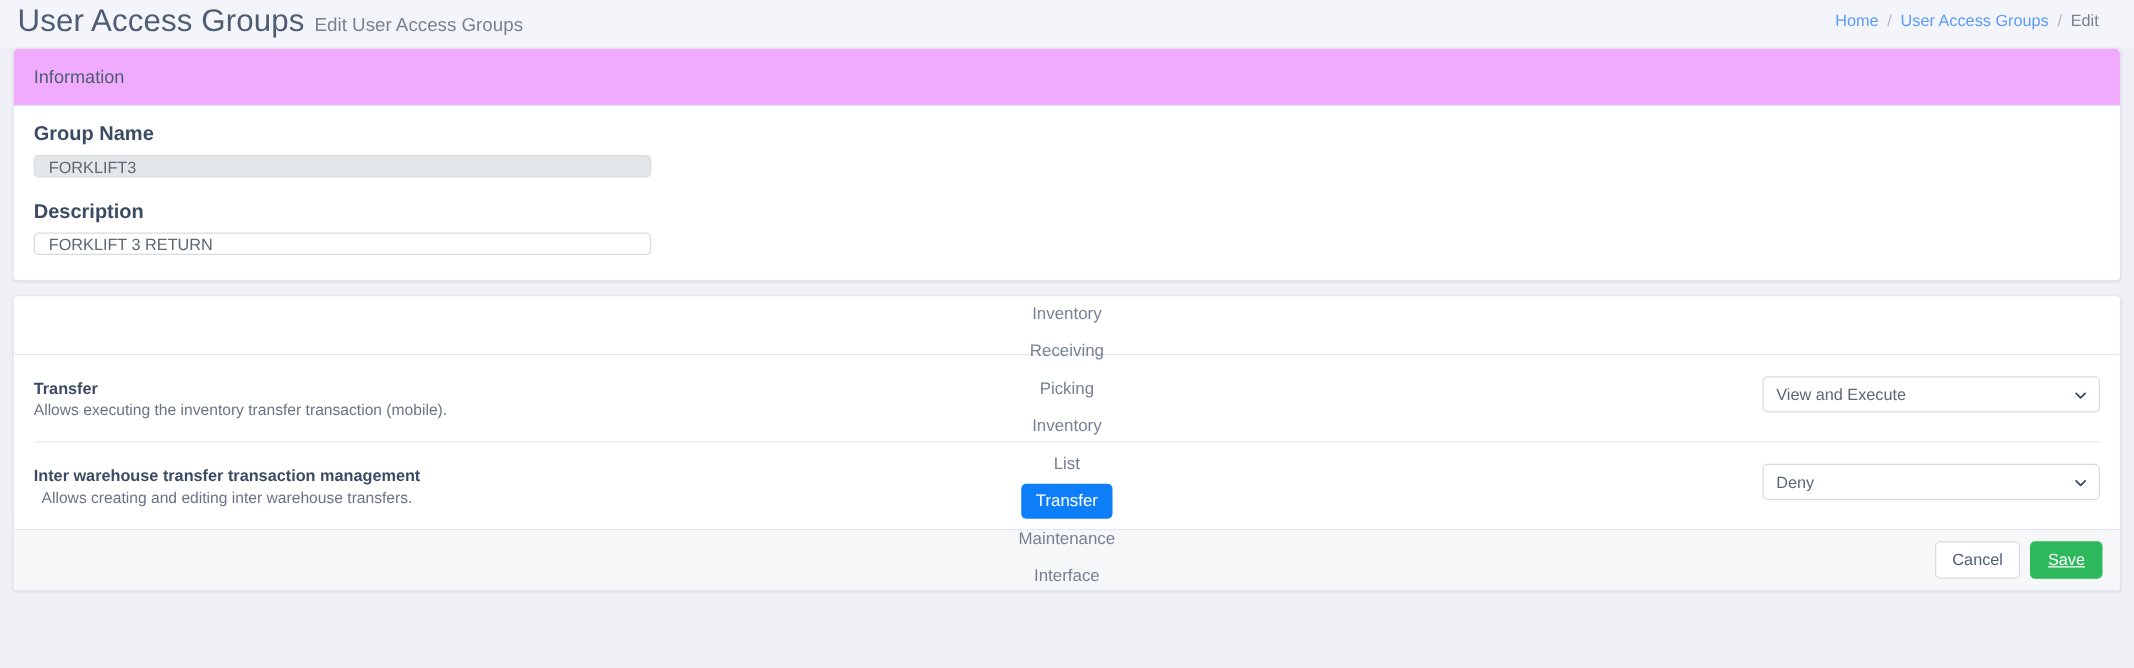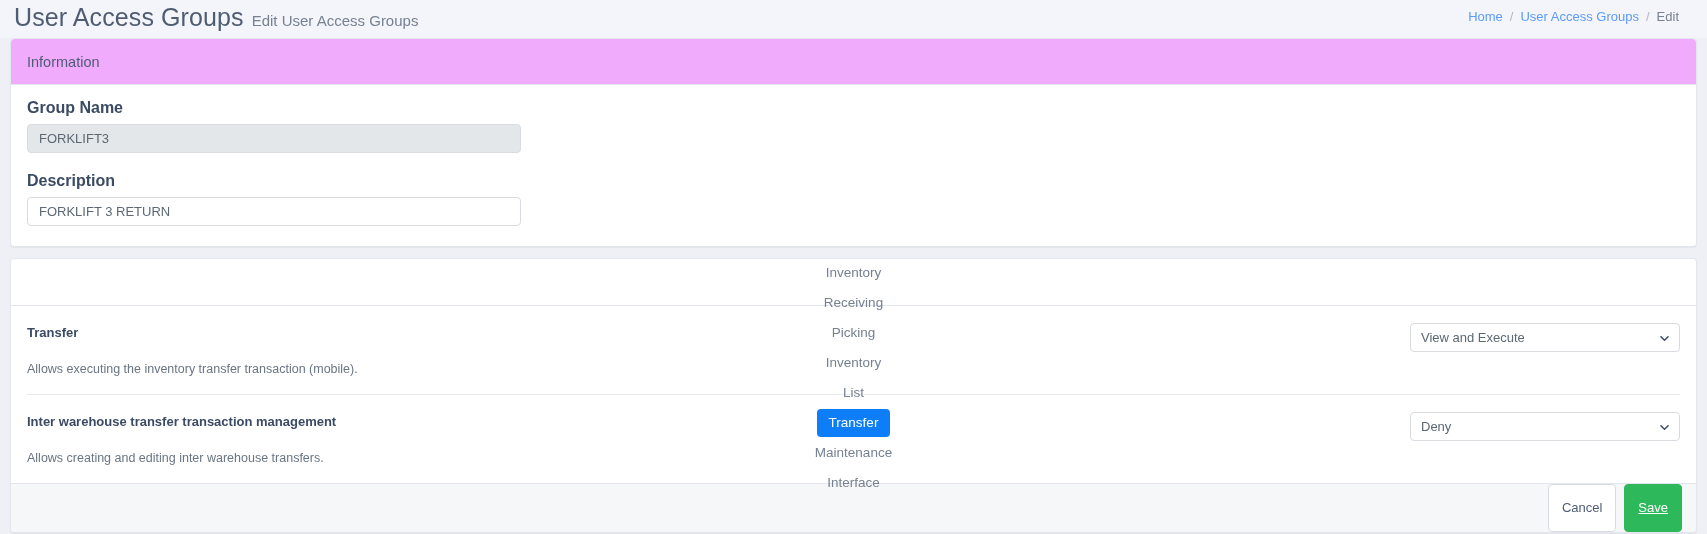--- a/index.html
+++ b/index.html
@@ -92,21 +92,21 @@
     font-weight: bold;
     color: #3c4b64;
     margin-bottom: 7px;
   }
   .field-label.second {
     margin-top: 19px;
   }
   .form-control {
     display: block;
     width: 494px;
-    height: 29px;
+    height: 18px;
     box-sizing: border-box;
     padding: 0 11px;
     font-family: "Liberation Sans", sans-serif;
     font-size: 13px;
     color: #5c6873;
     border: 1px solid #d8dbe0;
     border-radius: 4px;
     background: #ffffff;
     outline: none;
   }
@@ -161,22 +161,23 @@
   }
   .perm-title {
     font-size: 13px;
     font-weight: bold;
     color: #3c4b64;
     line-height: 18px;
   }
   .perm-desc {
     font-size: 12.5px;
     color: #6a7584;
-    margin-top: 19px;
+    margin-top: 0;
     line-height: 17px;
+    text-align: center;
   }
   .perm-select-wrap {
     width: 270px;
     flex: none;
   }
   select.perm-select {
     -webkit-appearance: none;
     -moz-appearance: none;
     appearance: none;
     width: 100%;
@@ -203,20 +204,21 @@
     height: 9px;
     pointer-events: none;
   }
 
   .card-footer {
     background: #f6f7f8;
     border-top: 1px solid #e3e6ef;
     border-radius: 0 0 4px 4px;
     height: 48px;
     display: flex;
+    align-items: center;
     justify-content: flex-end;
     gap: 8px;
     padding: 0 14px;
   }
   .btn {
     font-family: "Liberation Sans", sans-serif;
     font-size: 13px;
     line-height: 18px;
     padding: 5px 13px;
     border-radius: 4px;

